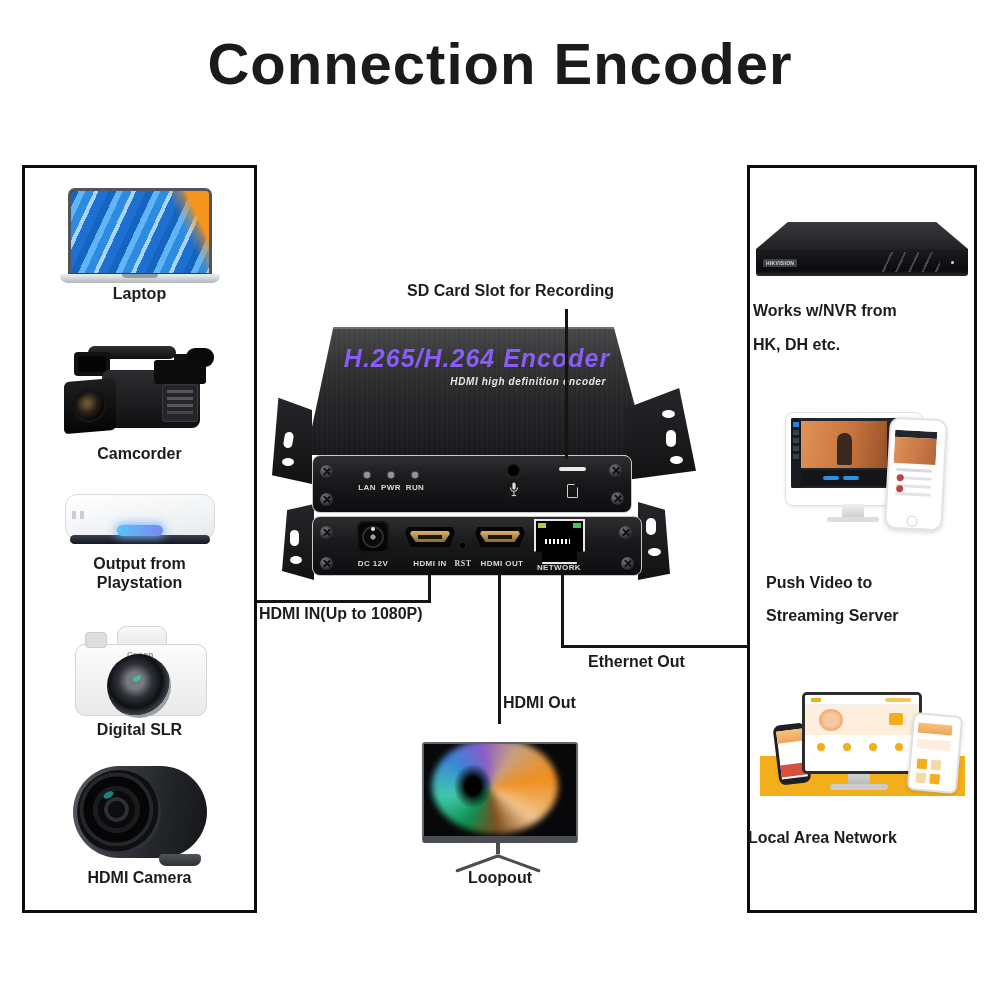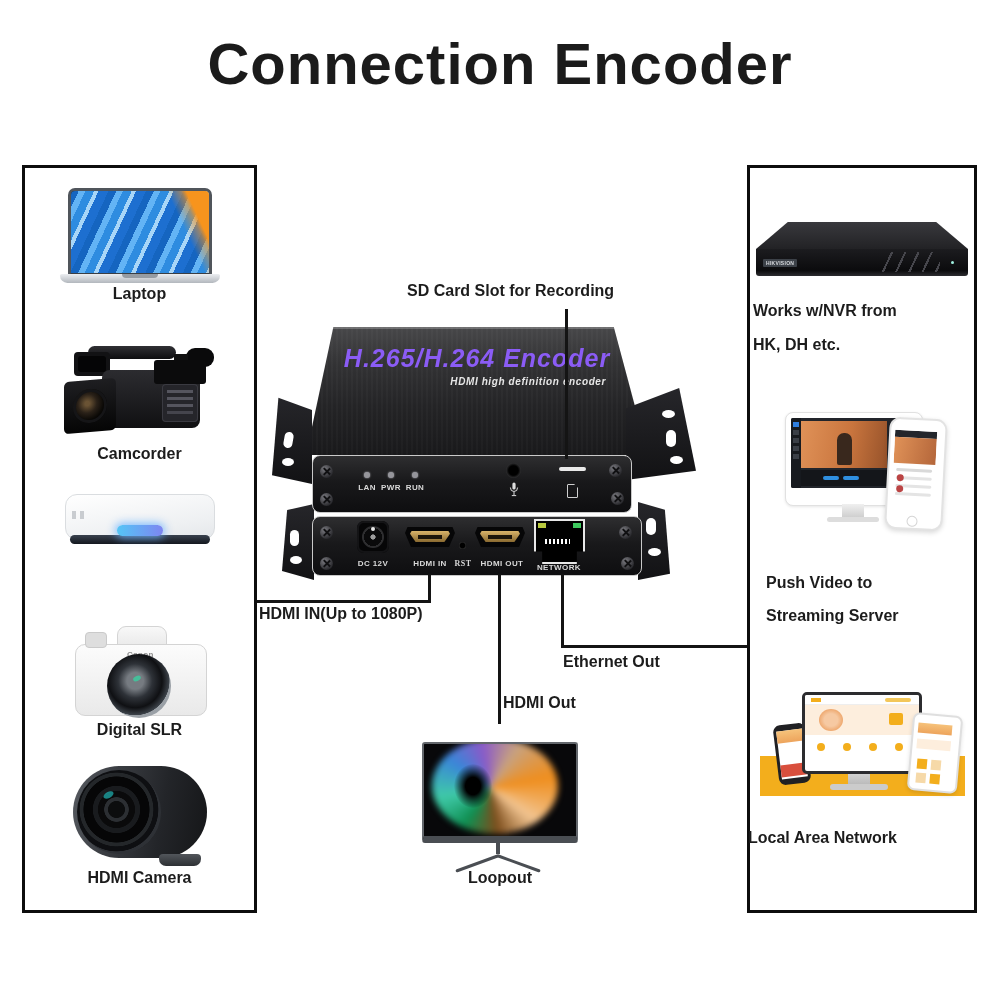--- a/index.html
+++ b/index.html
@@ -224,20 +224,24 @@
         <div class="cam-lens"></div>
       </div>
     </div>
     <div class="lbl center" style="top:276px;">Camcorder</div>
 
     <div class="psbox">
       <div class="ps-top"></div>
       <div class="ps-edge"></div>
       <div class="ps-glow"></div>
     </div>
+    <div class="lbl center" style="top:386px;">
+      <span style="display:block">Output from</span>
+      <span style="display:block">Playstation</span>
+    </div>
 
     <div class="dslr">
       <div class="dslr-hump"></div>
       <div class="dslr-body"></div>
       <div class="dslr-dial"></div>
       <div class="dslr-brand">Canon</div>
       <div class="dslr-lens"></div>
       <div class="dslr-glint"></div>
     </div>
     <div class="lbl center" style="top:552px;">Digital SLR</div>
@@ -327,21 +331,21 @@
 
   <div class="line" style="left:565px;top:309px;width:3px;height:150px;"></div>
   <div class="line" style="left:428px;top:574px;width:3px;height:29px;"></div>
   <div class="line" style="left:257px;top:600px;width:174px;height:3px;"></div>
   <div class="line" style="left:498px;top:574px;width:3px;height:150px;"></div>
   <div class="line" style="left:561px;top:574px;width:3px;height:74px;"></div>
   <div class="line" style="left:561px;top:645px;width:186px;height:3px;"></div>
 
   <div class="lbl nowrap" style="left:407px;top:281px;">SD Card Slot for Recording</div>
   <div class="lbl nowrap" style="left:259px;top:604px;">HDMI IN(Up to 1080P)</div>
-  <div class="lbl nowrap" style="left:563px;top:652px;">Ethernet Out</div>
+  <div class="lbl nowrap" style="left:588px;top:652px;">Ethernet Out</div>
   <div class="lbl nowrap" style="left:503px;top:693px;">HDMI Out</div>
 
   <div class="loop">
     <div class="loop-scr">
       <div class="loop-swirl"></div>
       <div class="loop-hole"></div>
     </div>
     <div class="loop-stem"></div>
     <div class="loop-leg legL"></div>
     <div class="loop-leg legR"></div>

